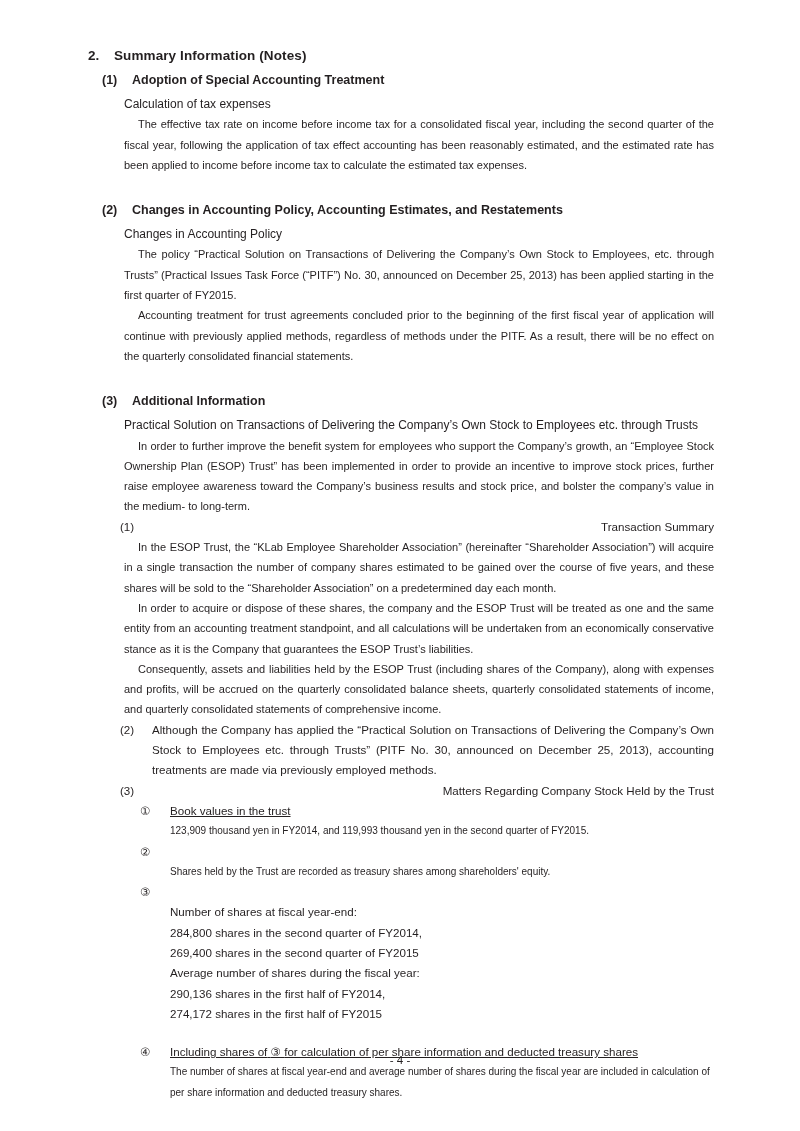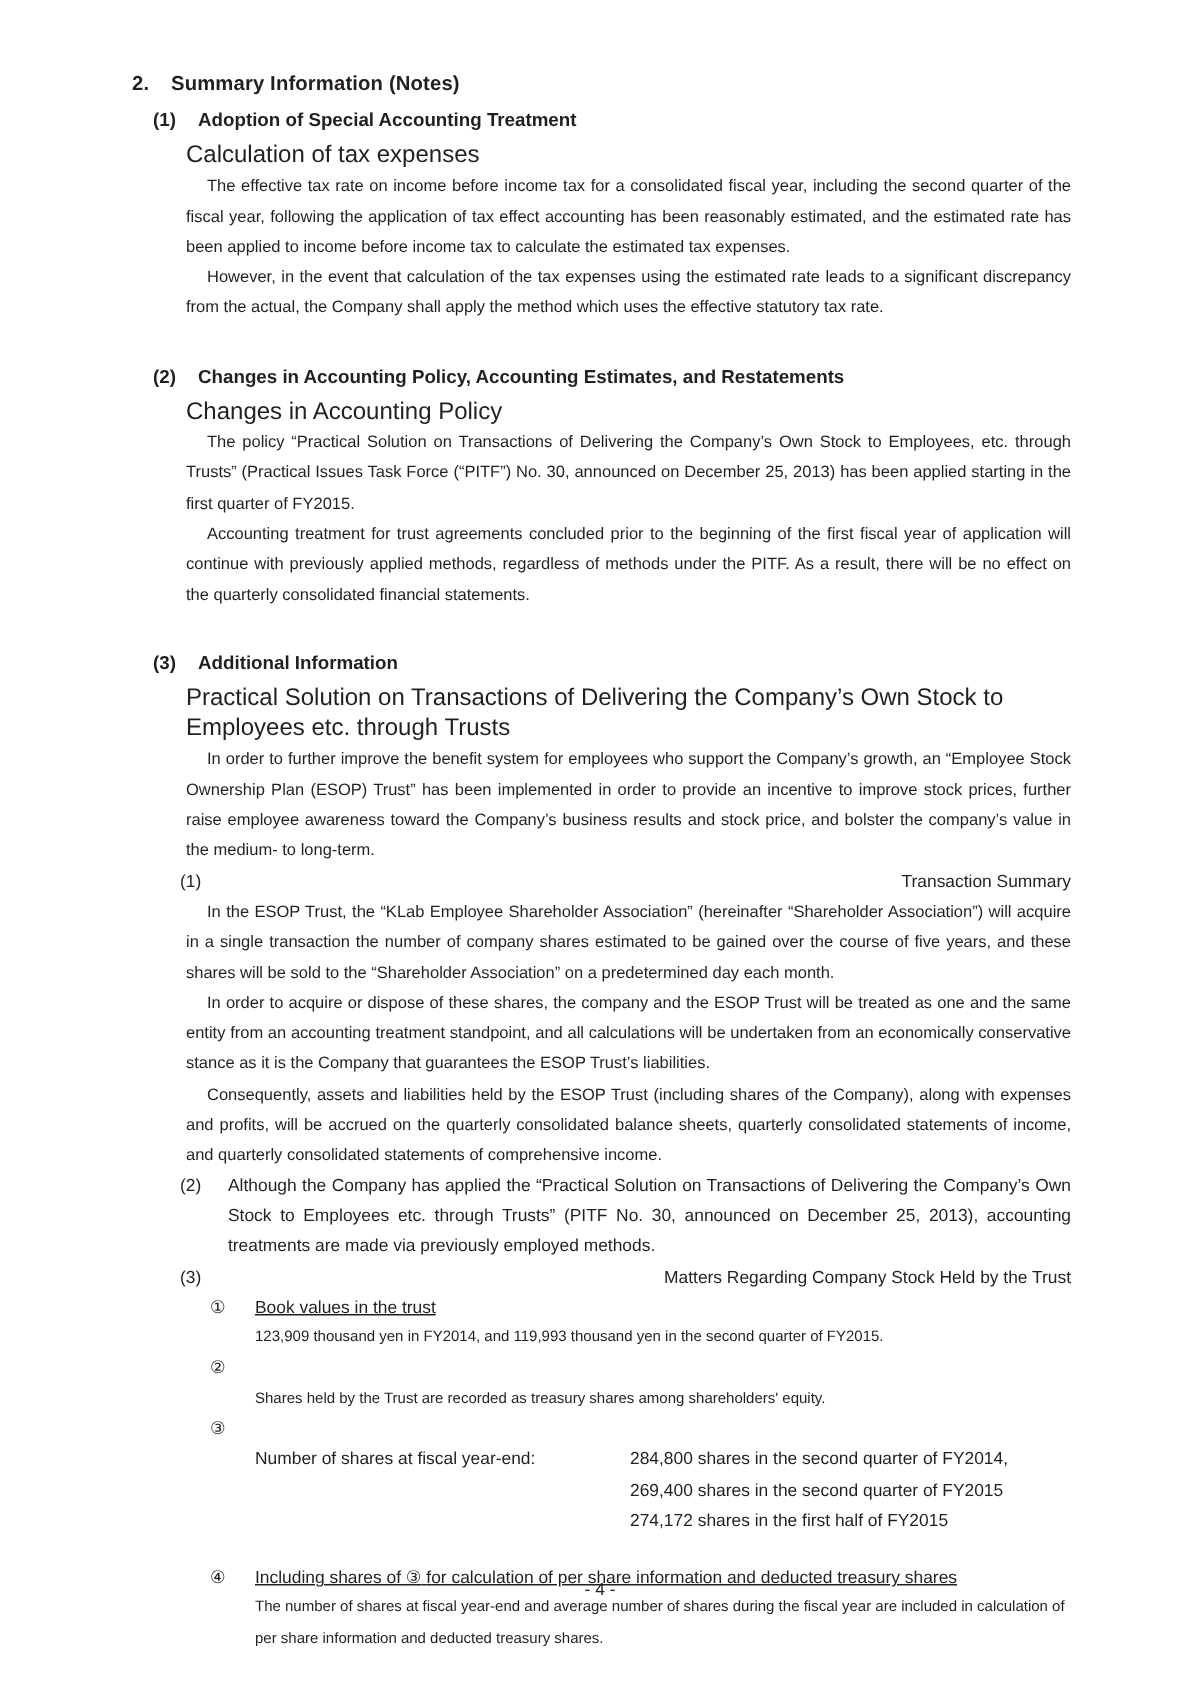--- a/index.html
+++ b/index.html
@@ -37,21 +37,21 @@
     font-size: 12.5px;
     font-weight: bold;
     margin: 0 0 7px 0;
     display: flex;
     padding-left: 14px;
   }
   .h-sub .num { width: 30px; flex: none; }
 
   
   .lead {
-    font-size: 16px;
+    font-size: 12px;
     line-height: 20.3px;
     margin: 0 0 0 0;
     padding-left: 36px;
   }
   p.body {
     font-size: 11px;
     line-height: 20.3px;
     margin: 0;
     padding-left: 36px;
     text-align: justify;
@@ -98,21 +98,21 @@
     line-height: 20.3px;
     padding-left: 82px;
   }
 
   
   .shares {
     padding-left: 82px;
     font-size: 11.6px;
     line-height: 20.3px;
   }
-  .shares-row { display: flex; }
+  .shares-row { display: flex; flex-direction: column; }
   .shares-row .label { width: 250px; flex: none; }
   .shares-row .value { flex: 1; }
 
   
   .footer {
     position: absolute;
     left: 0;
     top: 1053px;
     width: 800px;
     text-align: center;
@@ -130,21 +130,20 @@
       <span class="num">2.</span>
       <span>Summary Information (Notes)</span>
     </div>
 
     <div class="h-sub">
       <span class="num">(1)</span>
       <span>Adoption of Special Accounting Treatment</span>
     </div>
     <div class="lead">Calculation of tax expenses</div>
     <p class="body">The effective tax rate on income before income tax for a consolidated fiscal year, including the second quarter of the fiscal year, following the application of tax effect accounting has been reasonably estimated, and the estimated rate has been applied to income before income tax to calculate the estimated tax expenses.</p>
-    <p class="body">However, in the event that calculation of the tax expenses using the estimated rate leads to a significant discrepancy from the actual, the Company shall apply the method which uses the effective statutory tax rate.</p>
 
     <div class="gap-lg"></div>
 
     <div class="h-sub">
       <span class="num">(2)</span>
       <span>Changes in Accounting Policy, Accounting Estimates, and Restatements</span>
     </div>
     <div class="lead">Changes in Accounting Policy</div>
     <p class="body">The policy “Practical Solution on Transactions of Delivering the Company’s Own Stock to Employees, etc. through Trusts” (Practical Issues Task Force (“PITF”) No. 30, announced on December 25, 2013) has been applied starting in the first quarter of FY2015.</p>
     <p class="body">Accounting treatment for trust agreements concluded prior to the beginning of the first fiscal year of application will continue with previously applied methods, regardless of methods under the PITF. As a result, there will be no effect on the quarterly consolidated financial statements.</p>
@@ -192,20 +191,24 @@
     </div>
 
     <div class="shares">
       <div class="shares-row">
         <span class="label">Number of shares at fiscal year-end:</span>
         <span class="value">284,800 shares in the second quarter of FY2014,</span>
       </div>
       <div class="shares-row">
         <span class="label"></span>
         <span class="value">269,400 shares in the second quarter of FY2015</span>
+      </div>
+      <div class="shares-row">
+        <span class="label">Average number of shares during the fiscal year:</span>
+        <span class="value">290,136 shares in the first half of FY2014,</span>
       </div>
       <div class="shares-row">
         <span class="label"></span>
         <span class="value">274,172 shares in the first half of FY2015</span>
       </div>
     </div>
 
     <div class="gap-md"></div>
 
     <div class="item-c">

